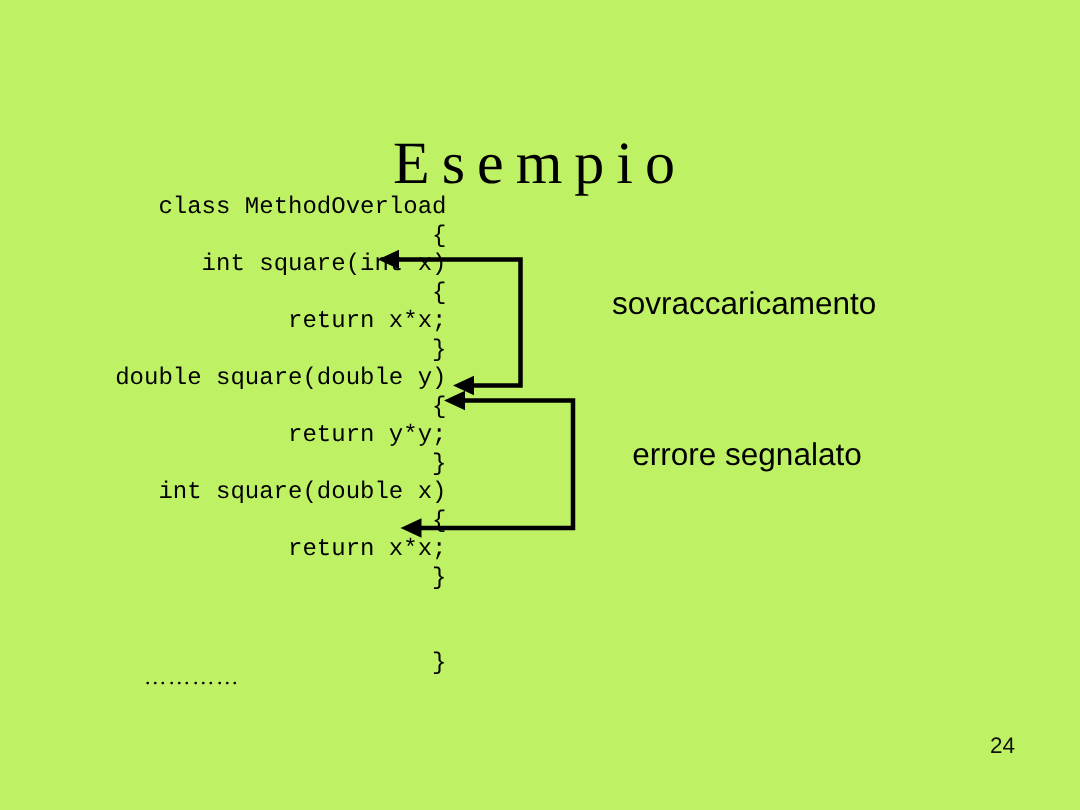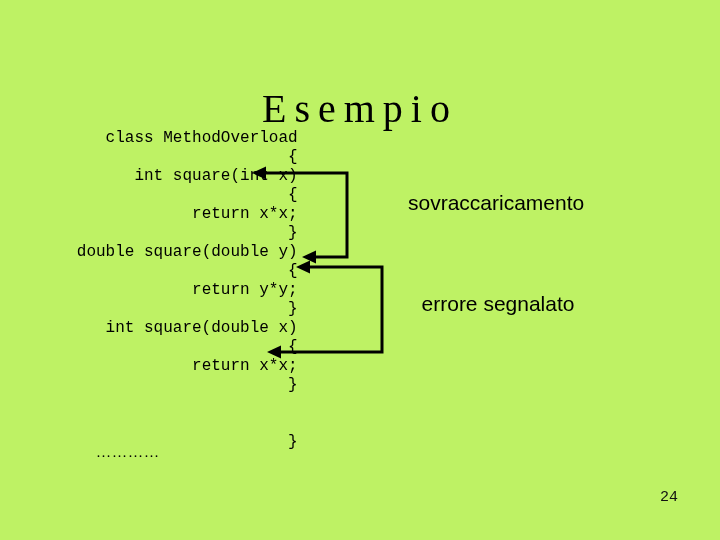--- a/index.html
+++ b/index.html
@@ -69,21 +69,21 @@
   .annotation-overload { top: 192px; left: 368px; margin-left: 40px; }
   .annotation-error {
     top: 293px; left: 403px;
     width: 190px;
     text-align: center;
     white-space: normal;
   }
   .page-number {
     position: absolute;
     top: 489px; left: 660px;
-    font-family: Liberation Mono, monospace;
+    font-family: Liberation Sans, sans-serif;
     font-size: 15px;
     color: #111111;
     text-align: right;
   }
 </style>
 </head>
 <body>
 
 <div class="slide">
 

